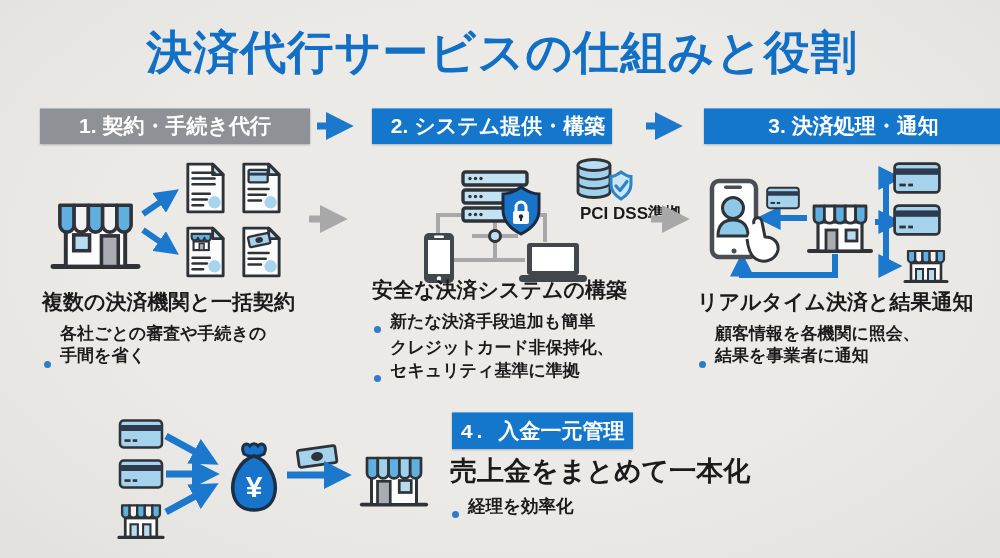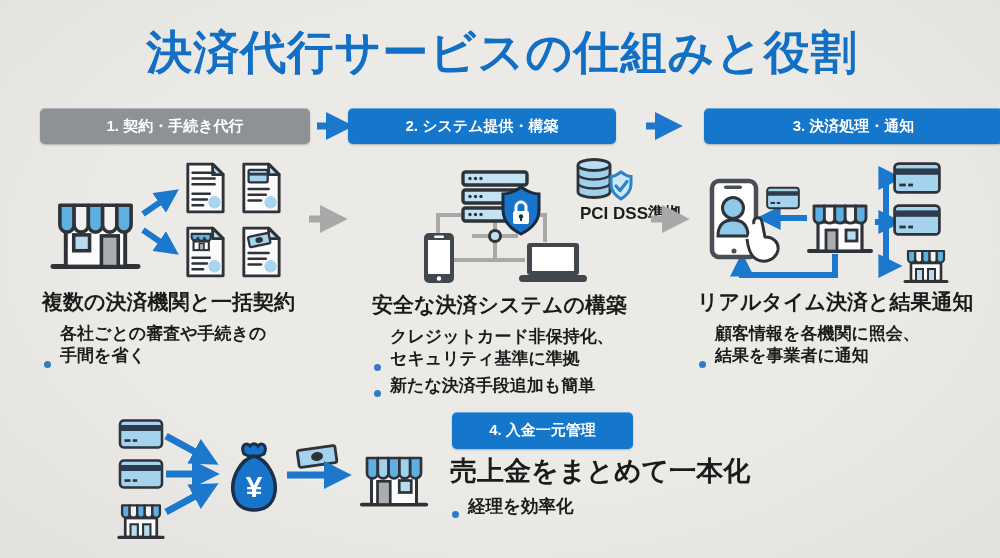--- a/index.html
+++ b/index.html
@@ -9,22 +9,22 @@
     background:radial-gradient(ellipse at 50% 45%, #ebeae7 55%, #e2e1de 100%);
   }
   .abs{position:absolute;}
   
   #page-title{
     left:4px;right:0;top:22px;text-align:center;
     font-size:46px;font-weight:900;color:#1170c6;letter-spacing:1px;
   }
   
   .step-box{
-    top:108px;height:36px;border-radius:5px;color:#fff;
-    font-weight:800;font-size:15px;display:flex;align-items:center;justify-content:center;
+    top:108px;height:36px;border-radius:0;color:#fff;
+    font-weight:800;font-size:21px;display:flex;align-items:center;justify-content:center;
     box-shadow:inset 0 1px 0 rgba(255,255,255,.35), 0 1px 2px rgba(0,0,0,.25);
   }
   .step-gray{background:#8e9296;}
   .step-blue{background:#1477cc;}
   
   .col-text{color:#1b1b1b;}
   .col-heading{font-size:21px;font-weight:800;margin:0 0 7px 0;}
   .bullet{display:flex;align-items:flex-end;margin:0 0 4px 0;}
   .bullet .dot{flex:0 0 auto;width:7px;height:7px;border-radius:50%;background:#2d7cc9;margin:8px 9px 0 2px;}
   .bullet .btxt{font-size:17px;font-weight:700;line-height:1.32;white-space:pre-line;}
@@ -48,21 +48,21 @@
       </marker>
     </defs>
   </svg>
 
   <div id="page-title" class="abs">決済代行サービスの仕組みと役割</div>
 
   <div class="abs step-box step-gray" style="left:40px;width:270px;">1. 契約・手続き代行</div>
   <svg class="abs" style="left:314px;top:113px;" width="46" height="26" viewBox="0 0 46 26">
     <line x1="3" y1="13" x2="30" y2="13" stroke="#1c78cd" stroke-width="7" marker-end="url(#ab)"></line>
   </svg>
-  <div class="abs step-box step-blue" style="left:348px;width:268px;">2. システム提供・構築</div>
+  <div class="abs step-box step-blue" style="left:372px;width:228px;padding-left:12px;">2. システム提供・構築</div>
   <svg class="abs" style="left:643px;top:113px;" width="46" height="26" viewBox="0 0 46 26">
     <line x1="3" y1="13" x2="30" y2="13" stroke="#1c78cd" stroke-width="7" marker-end="url(#ab)"></line>
   </svg>
   <div class="abs step-box step-blue" style="left:692px;width:299px;margin-left:12px;">3. 決済処理・通知</div>
 
   <svg class="abs" style="left:48px;top:180px;" width="95" height="90" viewBox="0 0 96 90">
     <line x1="5" y1="87" x2="91" y2="87" stroke="#2f3338" stroke-width="5" stroke-linecap="round"></line>
     <rect x="18" y="46" width="60" height="41" fill="#fcfcfd" stroke="#2f3338" stroke-width="4"></rect>
     <g stroke="#2f3338" stroke-width="3.6" stroke-linejoin="round">
       <path d="M12,25 v20 a7.2,7.2 0 0 0 14.4,0 v-20 z" fill="#5fb0e0"></path>
@@ -265,30 +265,30 @@
 
   <div class="abs col-text" style="left:42px;top:288px;width:300px;">
     <div class="col-heading">複数の決済機関と一括契約</div>
     <div class="bullet">
       <span class="dot"></span>
       <span class="btxt">各社ごとの審査や手続きの
 手間を省く</span>
     </div>
   </div>
 
-  <div class="abs col-text" style="left:372px;top:291px;width:310px;">
+  <div class="abs col-text" style="left:372px;top:276px;width:310px;">
     <div class="col-heading">安全な決済システムの構築</div>
+    <div class="bullet">
+      <span class="dot"></span>
+      <span class="btxt">新たな決済手段追加も簡単</span>
+    </div>
     <div class="bullet">
       <span class="dot"></span>
       <span class="btxt">クレジットカード非保持化、
 セキュリティ基準に準拠</span>
-    </div>
-    <div class="bullet">
-      <span class="dot"></span>
-      <span class="btxt">新たな決済手段追加も簡単</span>
     </div>
   </div>
 
   <div class="abs col-text" style="left:697px;top:288px;width:300px;">
     <div class="col-heading">リアルタイム決済と結果通知</div>
     <div class="bullet">
       <span class="dot"></span>
       <span class="btxt">顧客情報を各機関に照会、
 結果を事業者に通知</span>
     </div>
@@ -349,21 +349,21 @@
       <path d="M12,25 v20 a7.2,7.2 0 0 0 14.4,0 v-20 z" fill="#5fb0e0"></path>
       <path d="M26.4,25 v20 a7.2,7.2 0 0 0 14.4,0 v-20 z" fill="#9fd0ec"></path>
       <path d="M40.8,25 v20 a7.2,7.2 0 0 0 14.4,0 v-20 z" fill="#5fb0e0"></path>
       <path d="M55.2,25 v20 a7.2,7.2 0 0 0 14.4,0 v-20 z" fill="#9fd0ec"></path>
       <path d="M69.6,25 v20 a7.2,7.2 0 0 0 14.4,0 v-20 z" fill="#5fb0e0"></path>
     </g>
     <rect x="26" y="56" width="17" height="31" fill="#a9adb2" stroke="#2f3338" stroke-width="3.6"></rect>
     <rect x="55" y="55" width="16" height="16" fill="#b7dcf0" stroke="#2f3338" stroke-width="3.6"></rect>
   </svg>
 
-  <div class="abs step-box step-blue" style="left:452px;top:412px;width:181px;height:37px;">4. 入金一元管理</div>
+  <div class="abs step-box step-blue" style="left:452px;top:412px;width:181px;height:37px;font-family:Liberation Mono, monospace;">4. 入金一元管理</div>
 
   <div id="bottom-text" class="abs col-text" style="left:450px;top:453px;width:530px;">
     <div class="col-heading">売上金をまとめて一本化</div>
     <div class="bullet">
       <span class="dot"></span>
       <span class="btxt">経理を効率化</span>
     </div>
   </div>
 
 </div>

